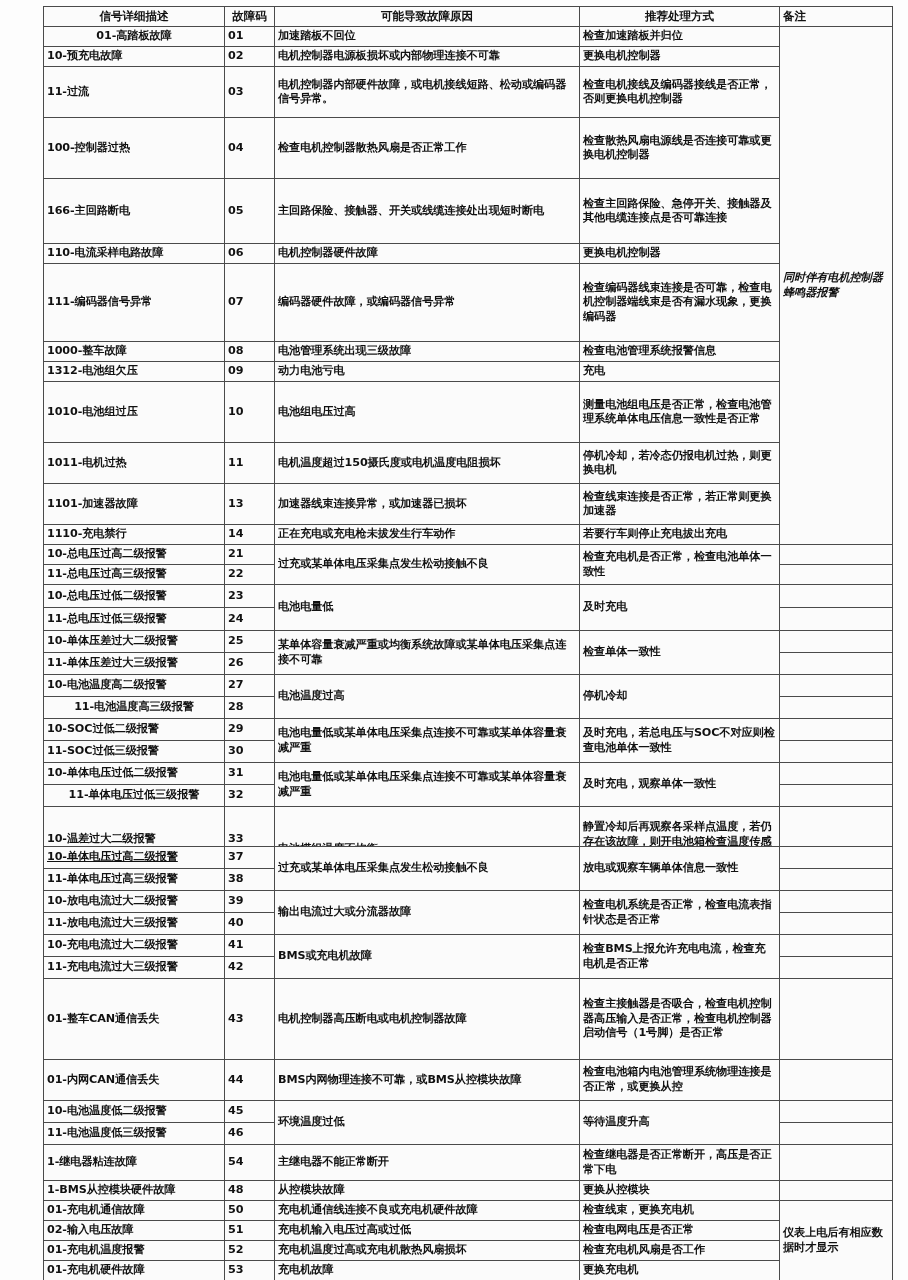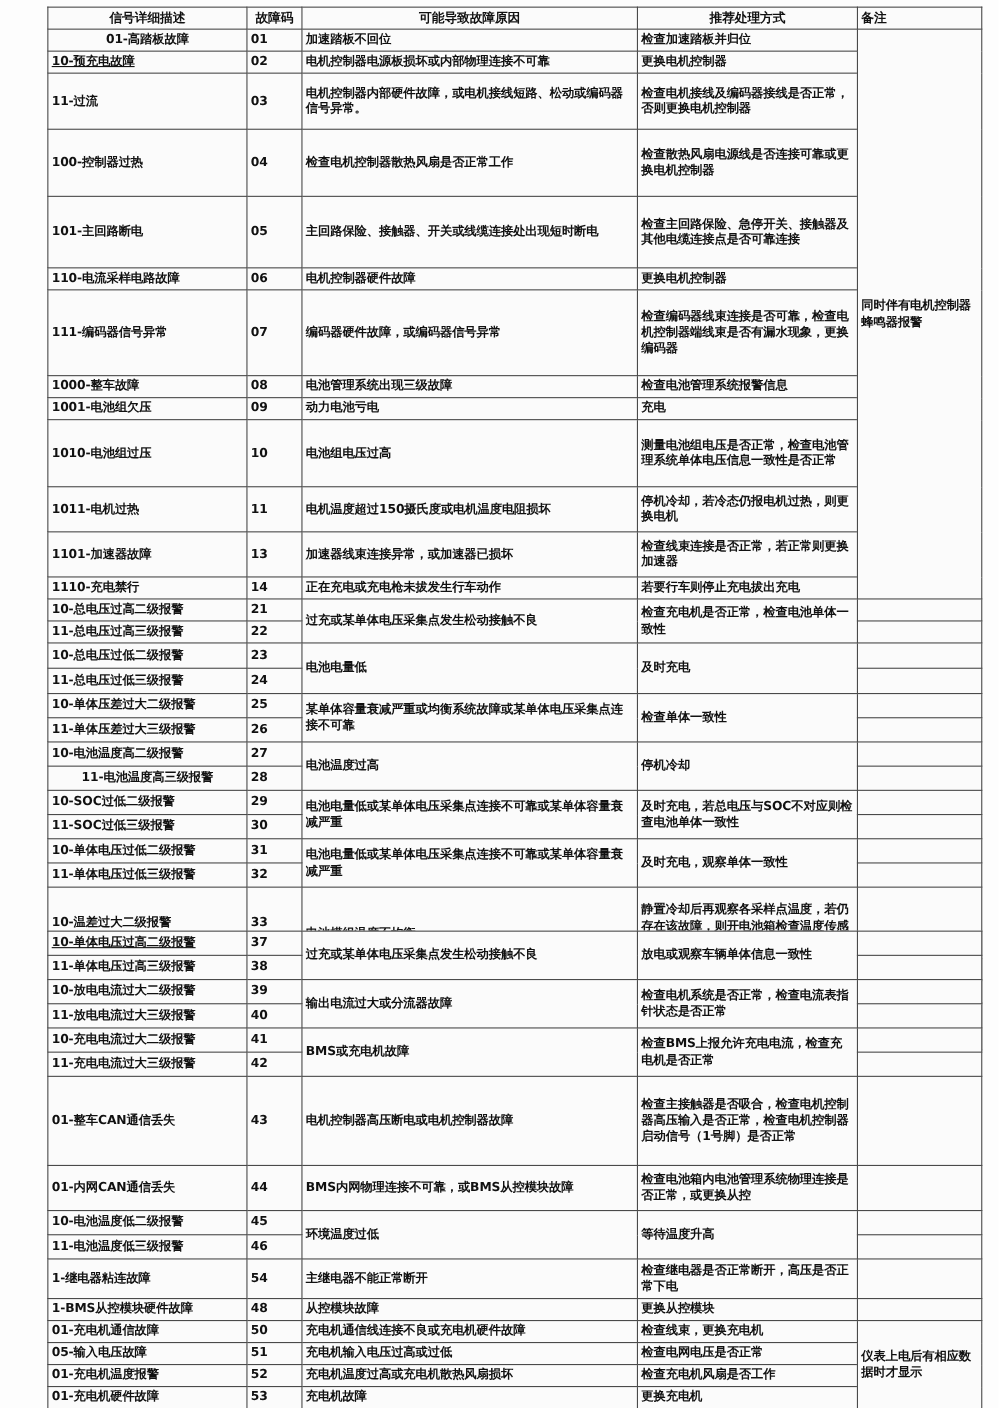--- a/index.html
+++ b/index.html
@@ -90,42 +90,42 @@
         <th>推荐处理方式</th>
         <th class="hdr-remark">备注</th>
       </tr>
     </thead>
     <tbody id="bodyA">
         <tr style="height: 17px;">
           <td class="c-sig" style="height: 17px; text-align: center;">01-高踏板故障</td>
           <td class="c-code">01</td>
           <td>加速踏板不回位</td>
           <td>检查加速踏板并归位</td>
-          <td rowspan="13" style="text-align: left;">同时伴有电机控制器蜂鸣器报警</td>
-        </tr>
-        <tr style="height: 17px;">
-          <td class="c-sig" style="height: 17px; text-decoration: underline;">10-预充电故障</td>
+          <td rowspan="13" style="text-align: left; font-style: italic;">同时伴有电机控制器蜂鸣器报警</td>
+        </tr>
+        <tr style="height: 17px;">
+          <td class="c-sig" style="height: 17px;">10-预充电故障</td>
           <td class="c-code">02</td>
           <td>电机控制器电源板损坏或内部物理连接不可靠</td>
           <td>更换电机控制器</td>
         </tr>
         <tr style="height: 48px;">
           <td class="c-sig" style="height: 48px;">11-过流</td>
           <td class="c-code">03</td>
           <td>电机控制器内部硬件故障，或电机接线短路、松动或编码器信号异常。</td>
           <td>检查电机接线及编码器接线是否正常，否则更换电机控制器</td>
         </tr>
         <tr style="height: 58px;">
           <td class="c-sig" style="height: 58px;">100-控制器过热</td>
           <td class="c-code">04</td>
           <td>检查电机控制器散热风扇是否正常工作</td>
           <td>检查散热风扇电源线是否连接可靠或更换电机控制器</td>
         </tr>
         <tr style="height: 62px;">
-          <td class="c-sig" style="height: 62px;">101-主回路断电</td>
+          <td class="c-sig" style="height: 62px;">166-主回路断电</td>
           <td class="c-code">05</td>
           <td>主回路保险、接触器、开关或线缆连接处出现短时断电</td>
           <td>检查主回路保险、急停开关、接触器及其他电缆连接点是否可靠连接</td>
         </tr>
         <tr style="height: 17px;">
           <td class="c-sig" style="height: 17px;">110-电流采样电路故障</td>
           <td class="c-code">06</td>
           <td>电机控制器硬件故障</td>
           <td>更换电机控制器</td>
         </tr>
@@ -135,21 +135,21 @@
           <td>编码器硬件故障，或编码器信号异常</td>
           <td>检查编码器线束连接是否可靠，检查电机控制器端线束是否有漏水现象，更换编码器</td>
         </tr>
         <tr style="height: 17px;">
           <td class="c-sig" style="height: 17px;">1000-整车故障</td>
           <td class="c-code">08</td>
           <td>电池管理系统出现三级故障</td>
           <td>检查电池管理系统报警信息</td>
         </tr>
         <tr style="height: 17px;">
-          <td class="c-sig" style="height: 17px;">1001-电池组欠压</td>
+          <td class="c-sig" style="height: 17px;">1312-电池组欠压</td>
           <td class="c-code">09</td>
           <td>动力电池亏电</td>
           <td>充电</td>
         </tr>
         <tr style="height: 58px;">
           <td class="c-sig" style="height: 58px;">1010-电池组过压</td>
           <td class="c-code">10</td>
           <td>电池组电压过高</td>
           <td>测量电池组电压是否正常，检查电池管理系统单体电压信息一致性是否正常</td>
         </tr>
@@ -232,21 +232,21 @@
           <td class="blank"></td>
         </tr>
         <tr style="height: 19px;">
           <td class="c-sig" style="height: 19px;">10-单体电压过低二级报警</td>
           <td class="c-code">31</td>
           <td rowspan="2">电池电量低或某单体电压采集点连接不可靠或某单体容量衰减严重</td>
           <td rowspan="2">及时充电，观察单体一致性</td>
           <td class="blank"></td>
         </tr>
         <tr style="height: 19px;">
-          <td class="c-sig" style="height: 19px;">11-单体电压过低三级报警</td>
+          <td class="c-sig" style="height: 19px; text-align: center;">11-单体电压过低三级报警</td>
           <td class="c-code">32</td>
           <td class="blank"></td>
         </tr>
         <tr style="height: 62px;">
           <td class="c-sig" style="height: 62px;">10-温差过大二级报警</td>
           <td class="c-code">33</td>
           <td rowspan="2">电池模组温度不均衡</td>
           <td rowspan="2">静置冷却后再观察各采样点温度，若仍存在该故障，则开电池箱检查温度传感器连接是否可靠（拆电池箱须有专业人士操作）</td>
           <td class="blank"></td>
         </tr>
@@ -356,21 +356,21 @@
           <td class="blank"></td>
         </tr>
         <tr style="height: 17px;">
           <td class="c-sig" style="height: 17px;">01-充电机通信故障</td>
           <td class="c-code">50</td>
           <td>充电机通信线连接不良或充电机硬件故障</td>
           <td>检查线束，更换充电机</td>
           <td rowspan="4" style="text-align: left;">仪表上电后有相应数据时才显示</td>
         </tr>
         <tr style="height: 17px;">
-          <td class="c-sig" style="height: 17px;">05-输入电压故障</td>
+          <td class="c-sig" style="height: 17px;">02-输入电压故障</td>
           <td class="c-code">51</td>
           <td>充电机输入电压过高或过低</td>
           <td>检查电网电压是否正常</td>
         </tr>
         <tr style="height: 17px;">
           <td class="c-sig" style="height: 17px;">01-充电机温度报警</td>
           <td class="c-code">52</td>
           <td>充电机温度过高或充电机散热风扇损坏</td>
           <td>检查充电机风扇是否工作</td>
         </tr>

